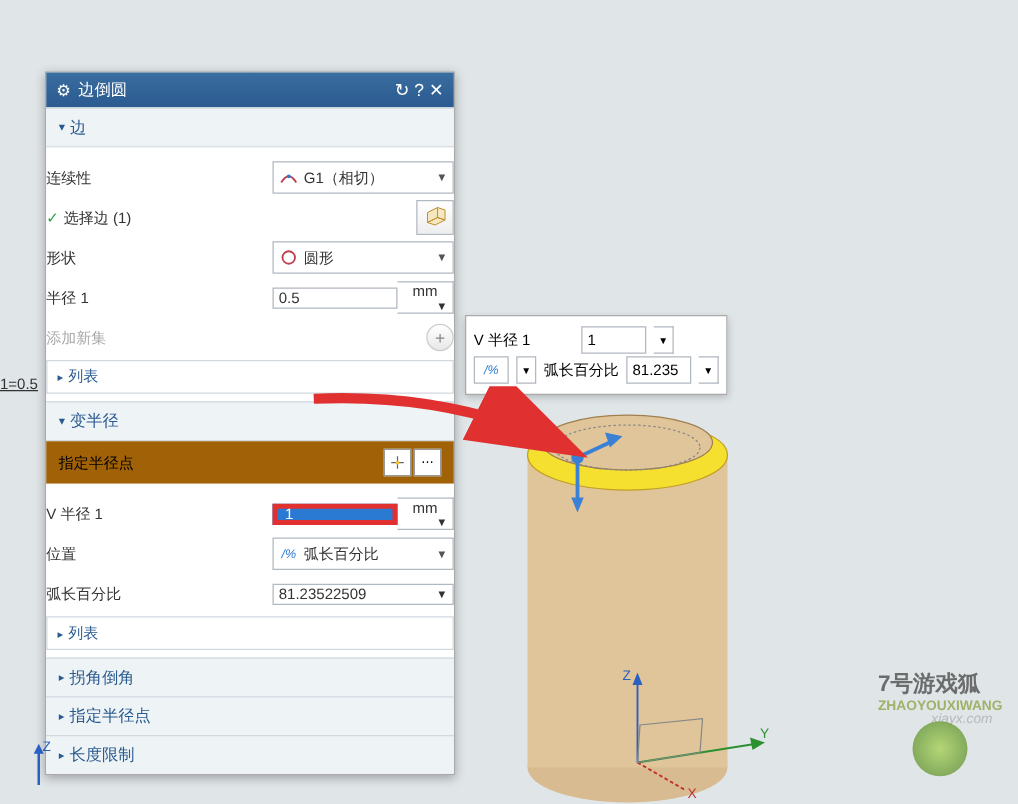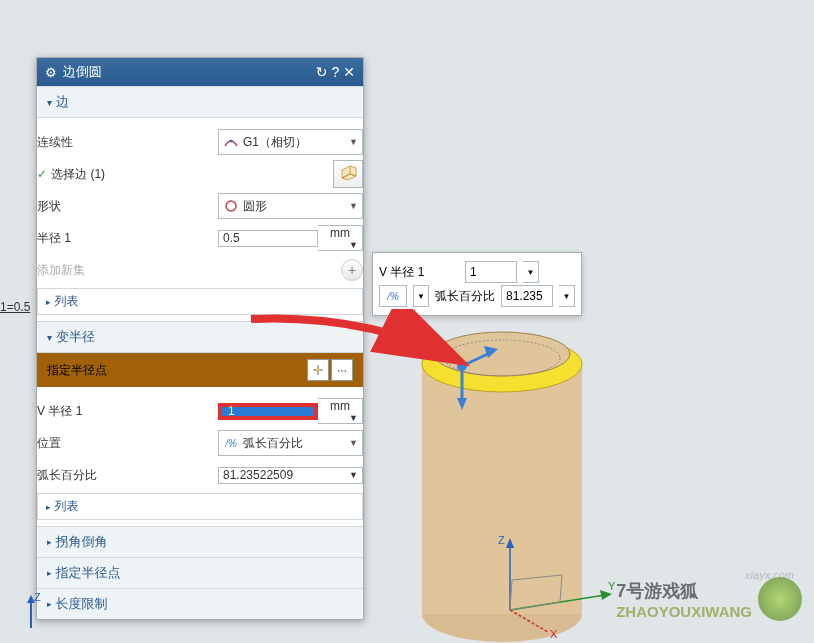--- a/index.html
+++ b/index.html
@@ -52,22 +52,22 @@
     
     .viewport-3d { position: absolute; left: 402px; top: 314px; }
     
     .red-arrow { position: absolute; left: 246px; top: 309px; pointer-events: none; }
     
     .tooltip-label { position: absolute; left: 0px; top: 300px; font-size: 12px; color: #333; text-decoration: underline; }
     
     .axis-z { position: absolute; left: 16px; bottom: 10px; }
     .axis-xyz { position: absolute; left: 490px; top: 530px; font-size: 11px; }
     
-    .watermark { position: absolute; right: 12px; bottom: 22px; font-size: 18px; color: #444; font-weight: bold; opacity: 0.75; display:flex; align-items:center; gap:6px;}
-    .watermark .sub { font-size: 15px; color: #8aa040; display: block; }
+    .watermark { position: absolute; right: 12px; bottom: 22px; font-size: 18px; color: #444; font-weight: bold; opacity: 0.75; display:flex; align-items:center; gap:6px;flex-direction:column;}
+    .watermark .sub { font-size: 11px; color: #8aa040; display: block; }
     .watermark-logo { width: 44px; height: 44px; border-radius: 22px; background: radial-gradient(circle, #a6d050, #4a8020); display:inline-block; }
     .watermark-url { position:absolute; right: 20px; bottom: 62px; color:#b8b8b8; font-size:11px; font-style:italic;text-align:right;}
     
     .checkmark { color: #2a9d3f; margin-right: 4px; }
   </style>
 </head>
 <body>
 
 <div class="tooltip-label">1=0.5</div>
 

